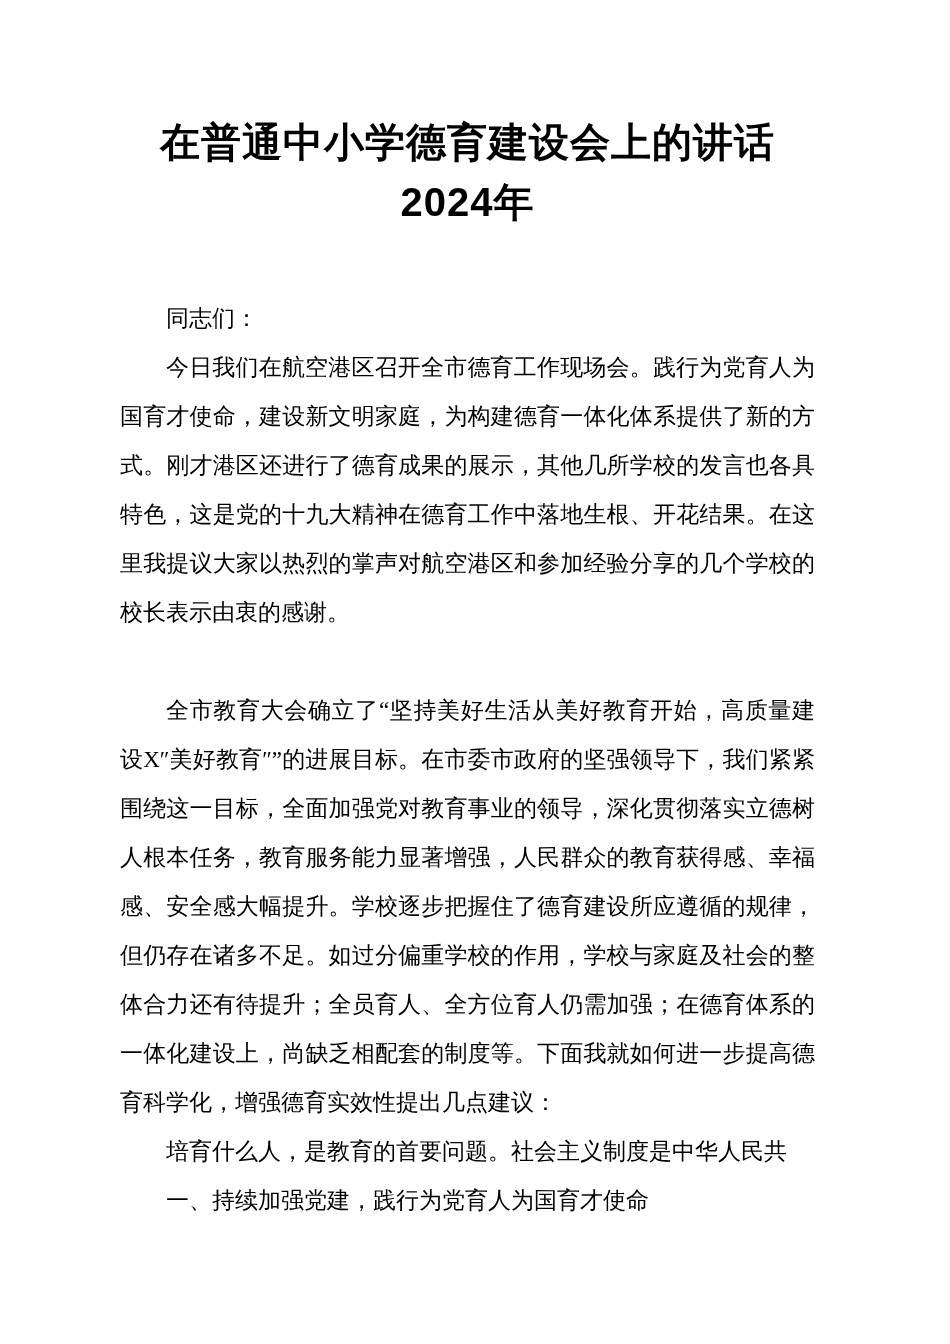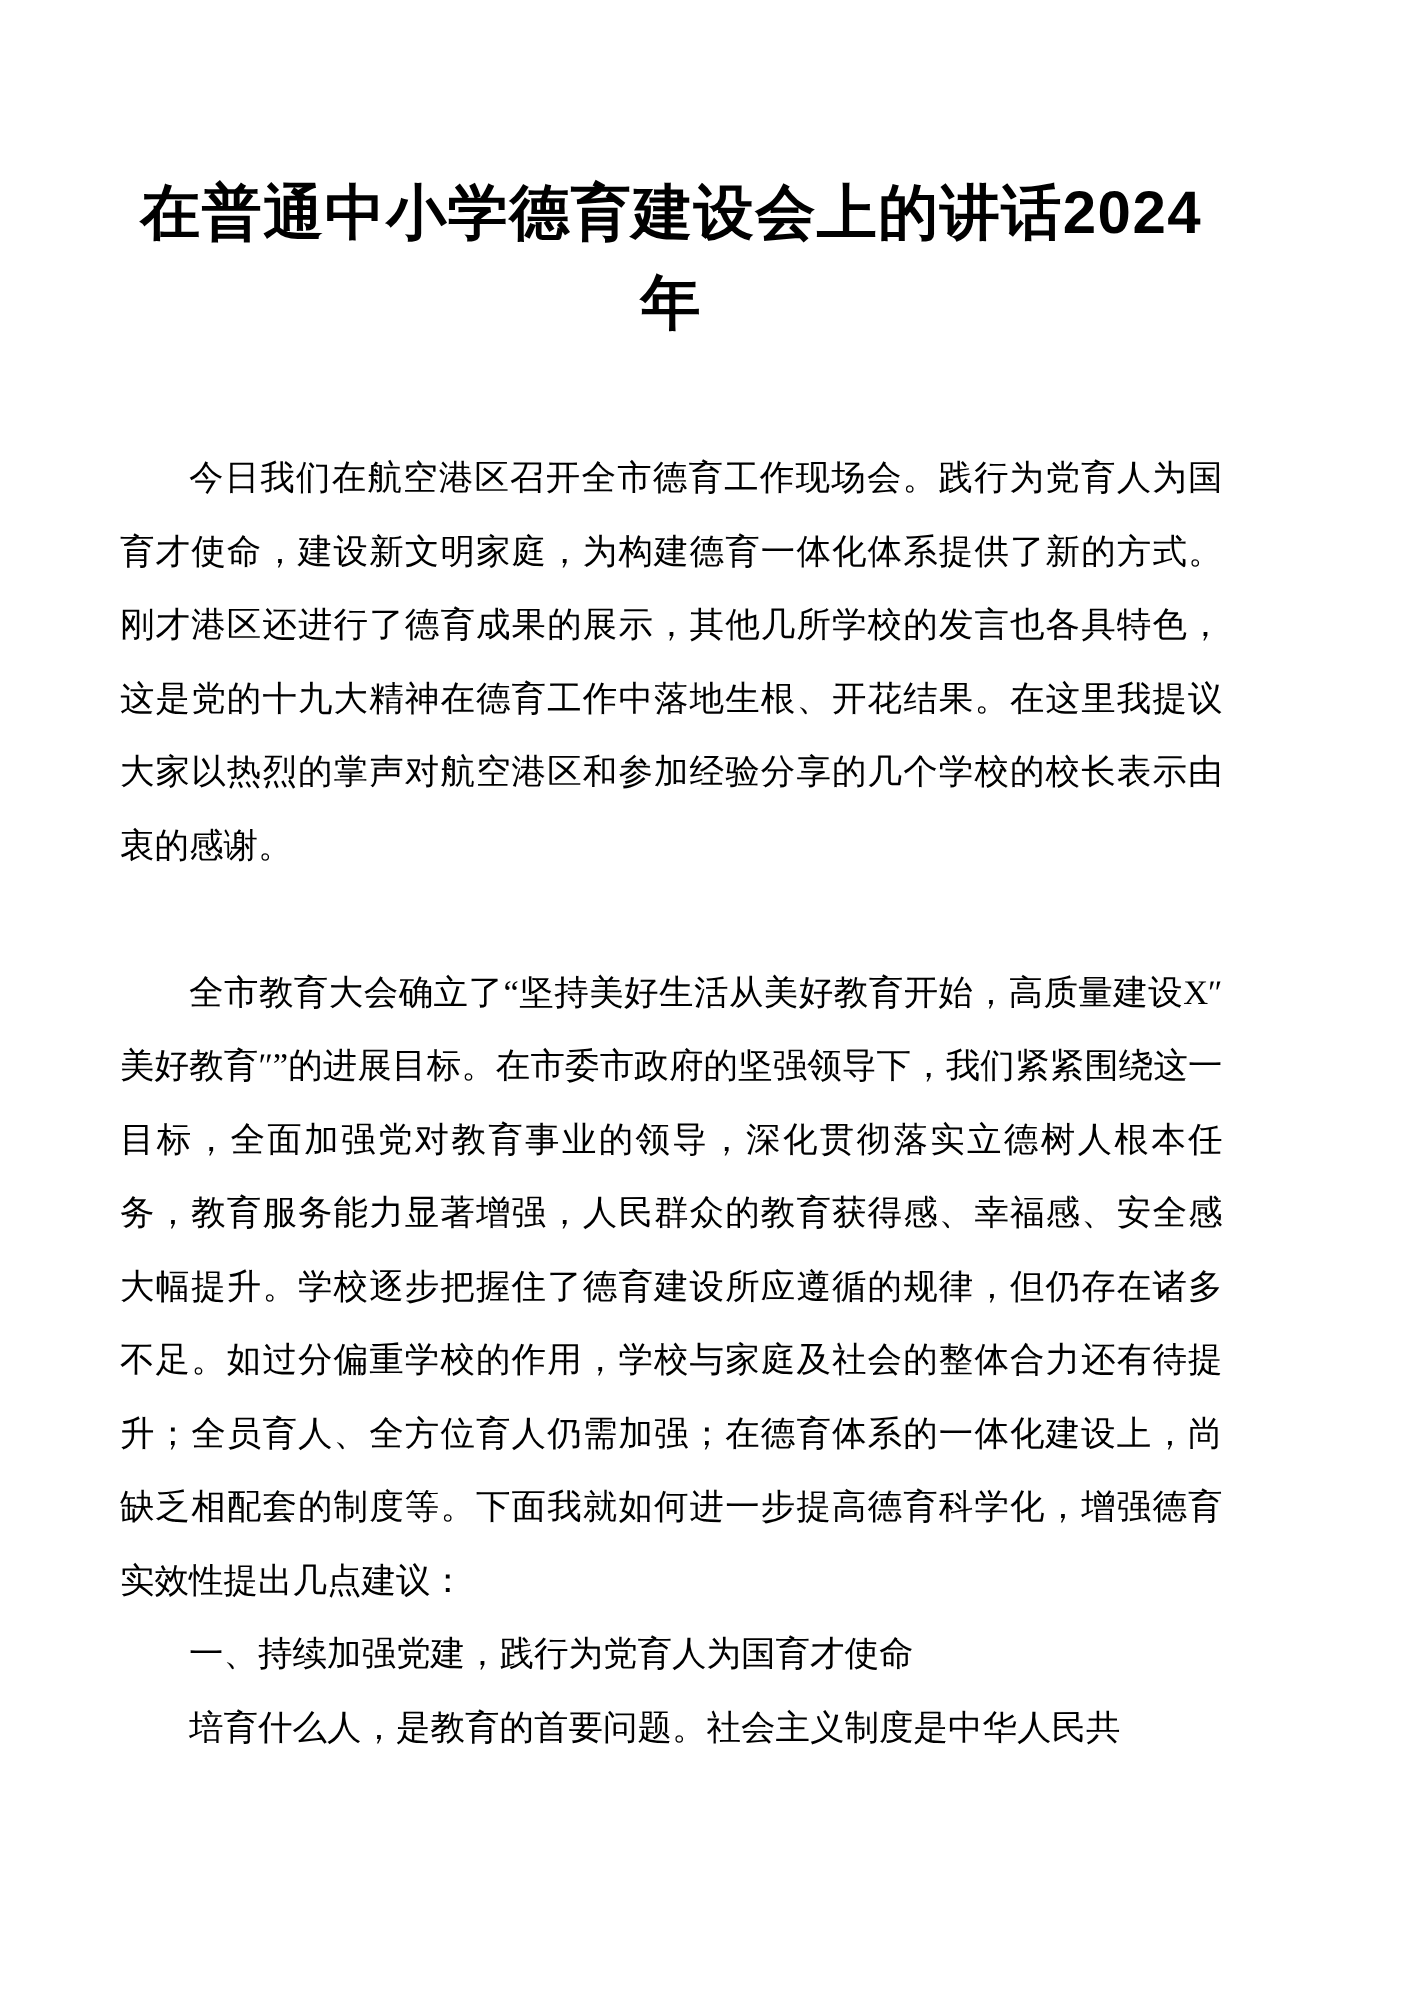--- a/index.html
+++ b/index.html
@@ -12,21 +12,21 @@
     height: 1344px;
     overflow: hidden;
     font-family: "Liberation Serif", "DejaVu Serif", serif;
     color: #000000;
   }
   .page {
     box-sizing: border-box;
     width: 950px;
     height: 1344px;
     background: #ffffff;
-    padding: 112px 135px 40px 80px;
+    padding: 112px 135px 40px 120px;
     overflow: hidden;
   }
   .doc-title {
     margin: 0 0 62px 0;
     padding: 0;
     font-family: "Liberation Sans", "DejaVu Sans", sans-serif;
     font-weight: bold;
     font-size: 40px;
     line-height: 60px;
     text-align: center;
@@ -51,26 +51,27 @@
 </style>
 </head>
 <body>
 
 <div class="page">
 
   <h1 class="doc-title">在普通中小学德育建设会上的讲话2024年</h1>
 
   <div class="doc-body">
 
+    <p>同志们：</p>
 
     <p>今日我们在航空港区召开全市德育工作现场会。践行为党育人为国育才使命，建设新文明家庭，为构建德育一体化体系提供了新的方式。刚才港区还进行了德育成果的展示，其他几所学校的发言也各具特色，这是党的十九大精神在德育工作中落地生根、开花结果。在这里我提议大家以热烈的掌声对航空港区和参加经验分享的几个学校的校长表示由衷的感谢。</p>
 
     <p class="blank"></p>
 
     <p>全市教育大会确立了“坚持美好生活从美好教育开始，高质量建设X″美好教育″”的进展目标。在市委市政府的坚强领导下，我们紧紧围绕这一目标，全面加强党对教育事业的领导，深化贯彻落实立德树人根本任务，教育服务能力显著增强，人民群众的教育获得感、幸福感、安全感大幅提升。学校逐步把握住了德育建设所应遵循的规律，但仍存在诸多不足。如过分偏重学校的作用，学校与家庭及社会的整体合力还有待提升；全员育人、全方位育人仍需加强；在德育体系的一体化建设上，尚缺乏相配套的制度等。下面我就如何进一步提高德育科学化，增强德育实效性提出几点建议：</p>
 
+    <p>培育什么人，是教育的首要问题。社会主义制度是中华人民共</p>
+
     <p>一、持续加强党建，践行为党育人为国育才使命</p>
-
-    <p>培育什么人，是教育的首要问题。社会主义制度是中华人民共</p>
 
   </div>
 
 </div>
 
 </body></html>

